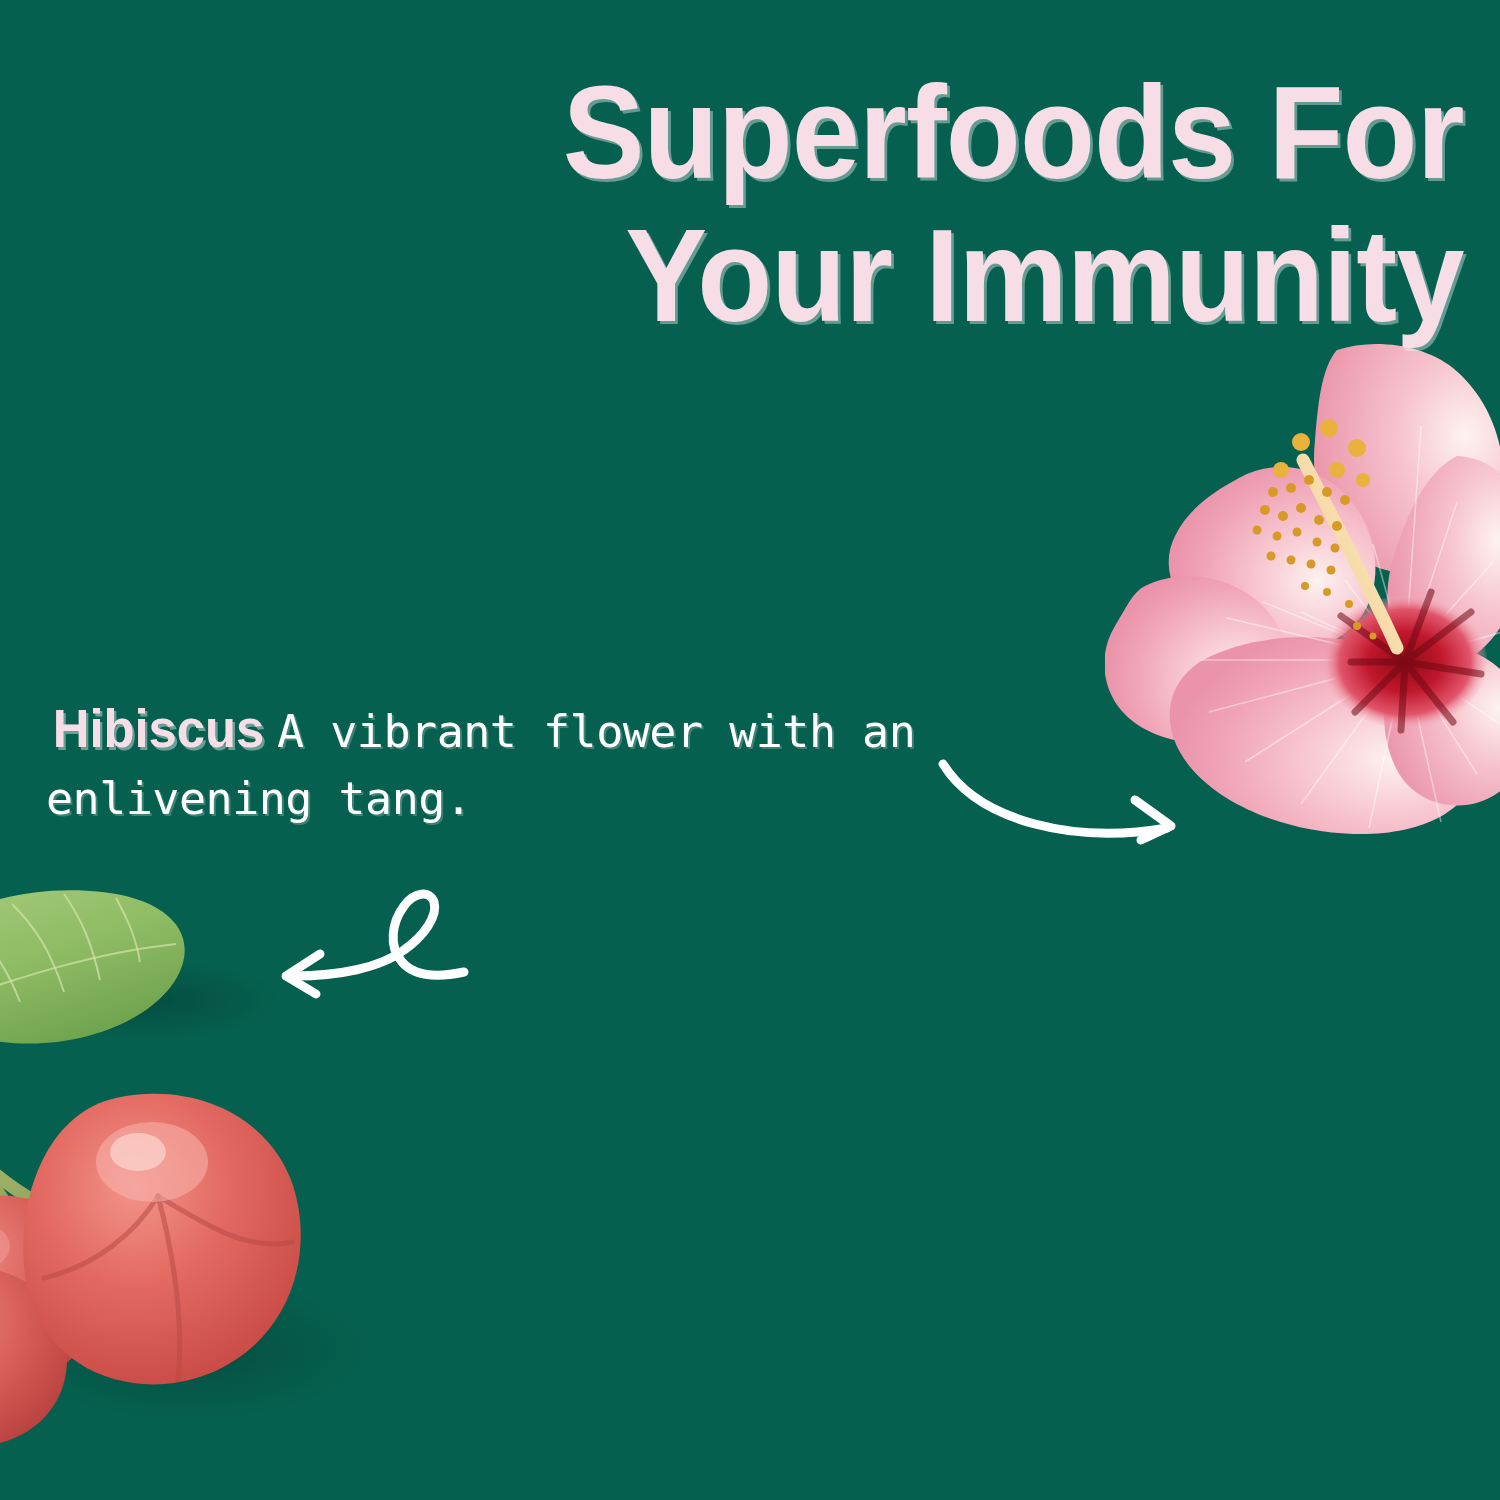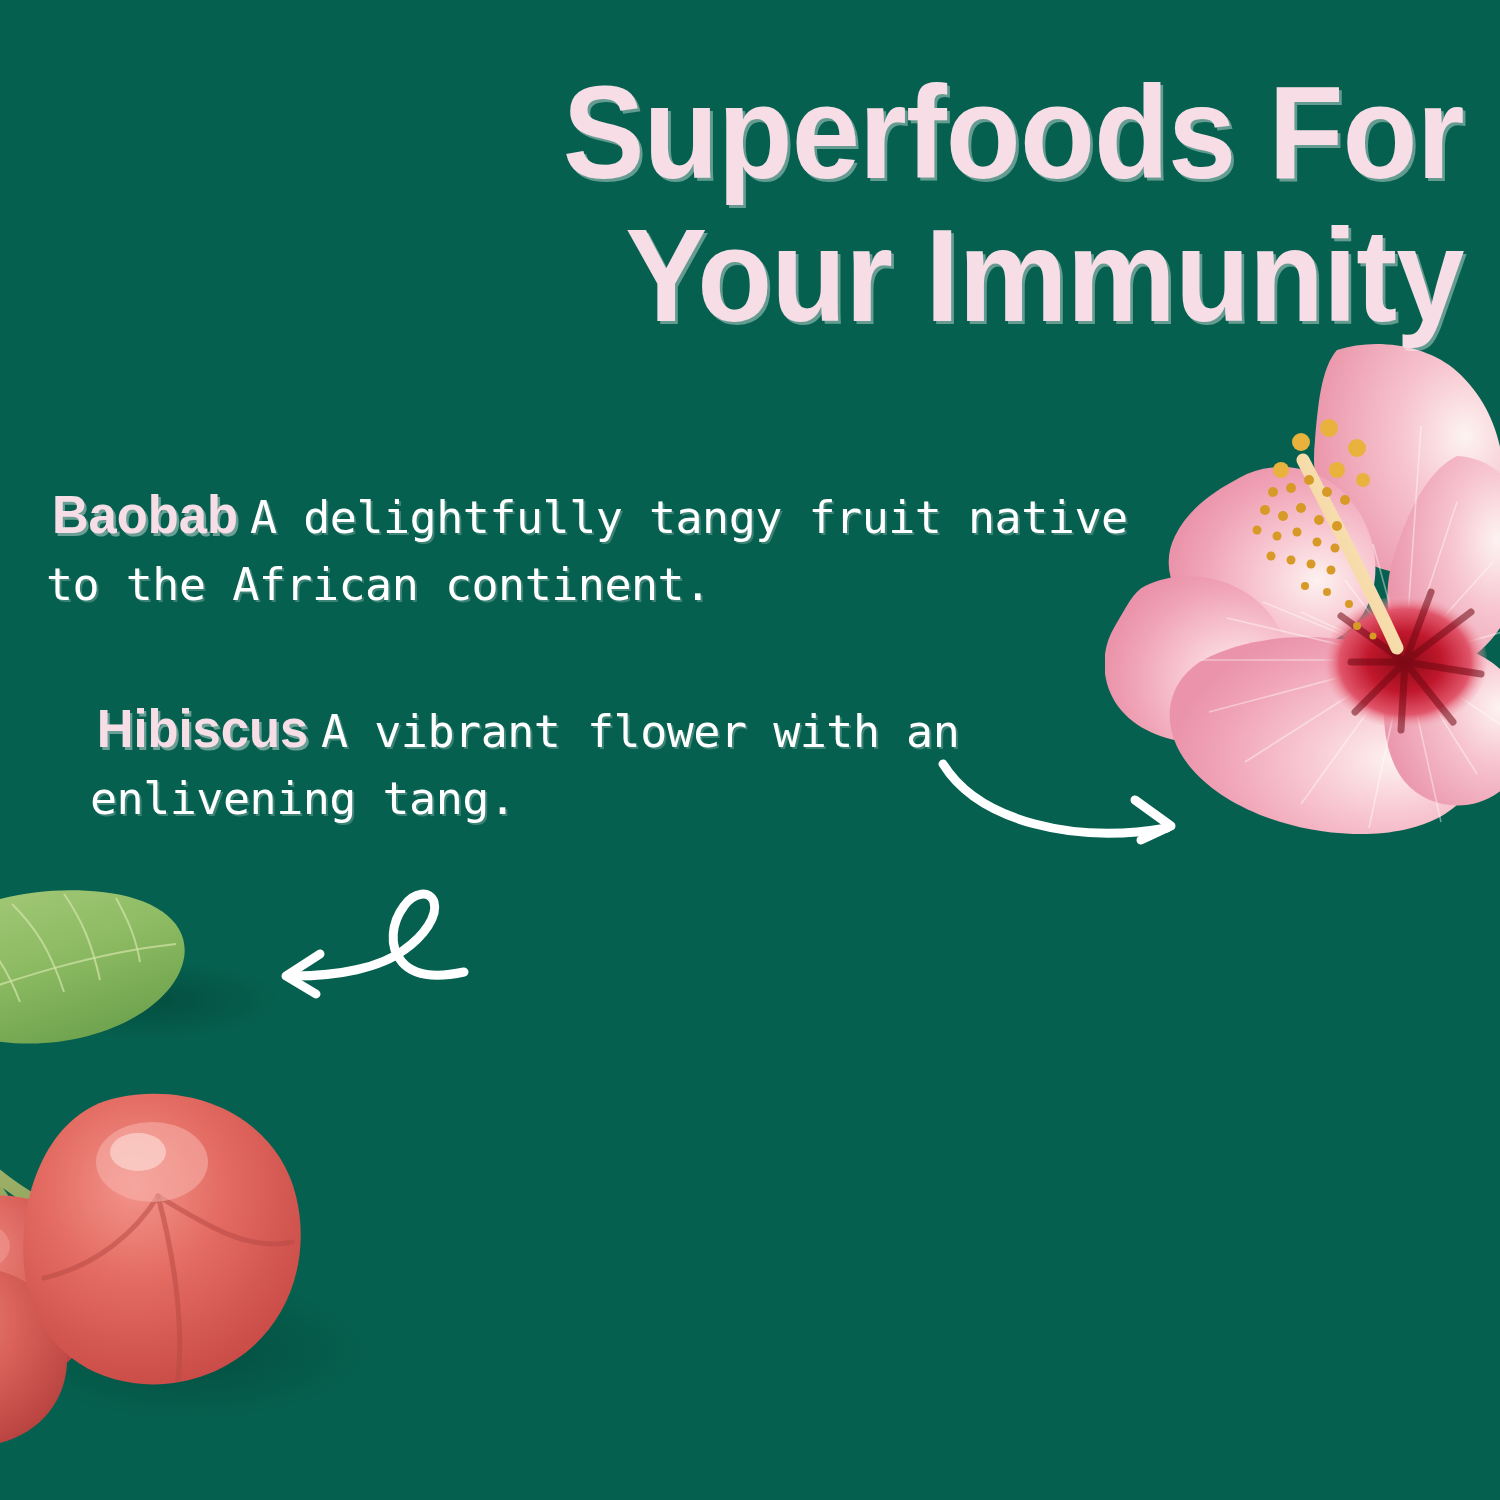--- a/index.html
+++ b/index.html
@@ -56,21 +56,21 @@
     color: #f7dde6;
     letter-spacing: 0px;
     transform: scaleX(0.94);
     display: inline-block;
     text-shadow: 2.5px 2.5px 0 rgba(255,255,255,0.40);
     vertical-align: baseline;
     margin-right: 6px;
   }
 
   #entry-baobab  { left: 46px; top: 476px;  width: 1090px; }
-  #entry-hibiscus{ left: 46px; top: 690px;  width: 1000px; margin-left: 44px; }
+  #entry-hibiscus{ left: 46px; top: 690px;  width: 1000px; }
   #entry-acerola { left: 476px; top: 903px; width: 690px; }
 
   
   .arrow-svg { position: absolute; z-index: 7; overflow: visible; }
   #arrow-to-hibiscus { left: 935px; top: 752px;  width: 280px; height: 100px; }
   #arrow-to-cherry   { left: 268px; top: 884px;  width: 215px; height: 115px; }
 
   
   #hibiscus-art {
     position: absolute;
@@ -279,23 +279,20 @@
         </g>
 
         <ellipse cx="212" cy="282" rx="56" ry="40" fill="#f7b5ad" opacity="0.55"></ellipse>
         <ellipse cx="198" cy="272" rx="28" ry="19" fill="#fde0db" opacity="0.6"></ellipse>
         <ellipse cx="30" cy="366" rx="40" ry="26" fill="#f3a39b" opacity="0.45"></ellipse>
         <ellipse cx="6" cy="444" rx="38" ry="26" fill="#f3a39b" opacity="0.40"></ellipse>
       </g>
     </svg>
   </div>
 
-  <div class="entry" id="entry-baobab">
-    <span class="term">Baobab</span><span>A delightfully tangy fruit native to the African continent.</span>
-  </div>
 
   <div class="entry" id="entry-hibiscus">
     <span class="term">Hibiscus</span><span>A vibrant flower with an enlivening tang.</span>
   </div>
 
 
   <svg class="arrow-svg" id="arrow-to-hibiscus" viewBox="0 0 280 100">
     <path d="M8 12 C44 70 140 92 232 76" stroke="#ffffff" stroke-width="9" fill="none" stroke-linecap="round"></path>
     <path d="M200 48 L236 74 L206 88" stroke="#ffffff" stroke-width="9" fill="none" stroke-linecap="round" stroke-linejoin="round"></path>
   </svg>

